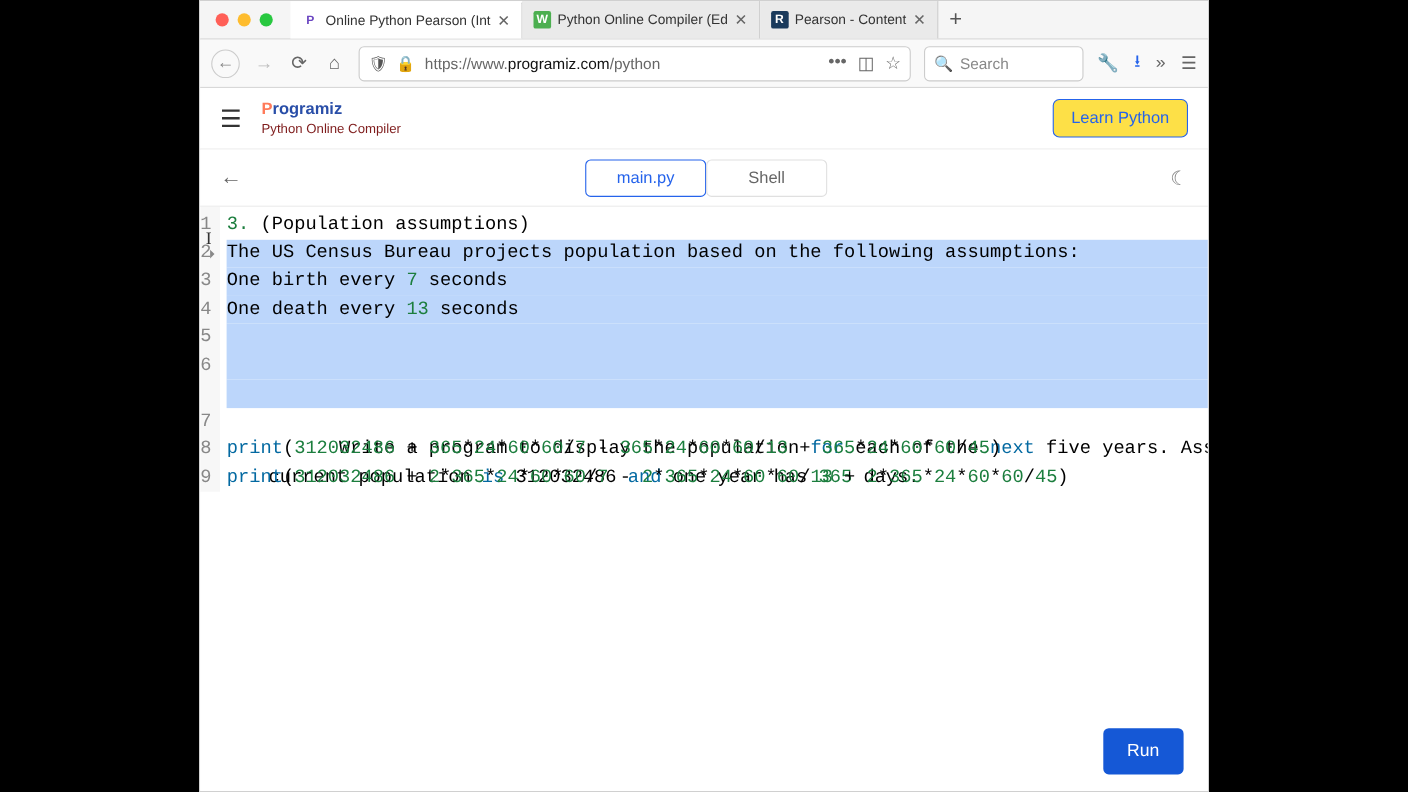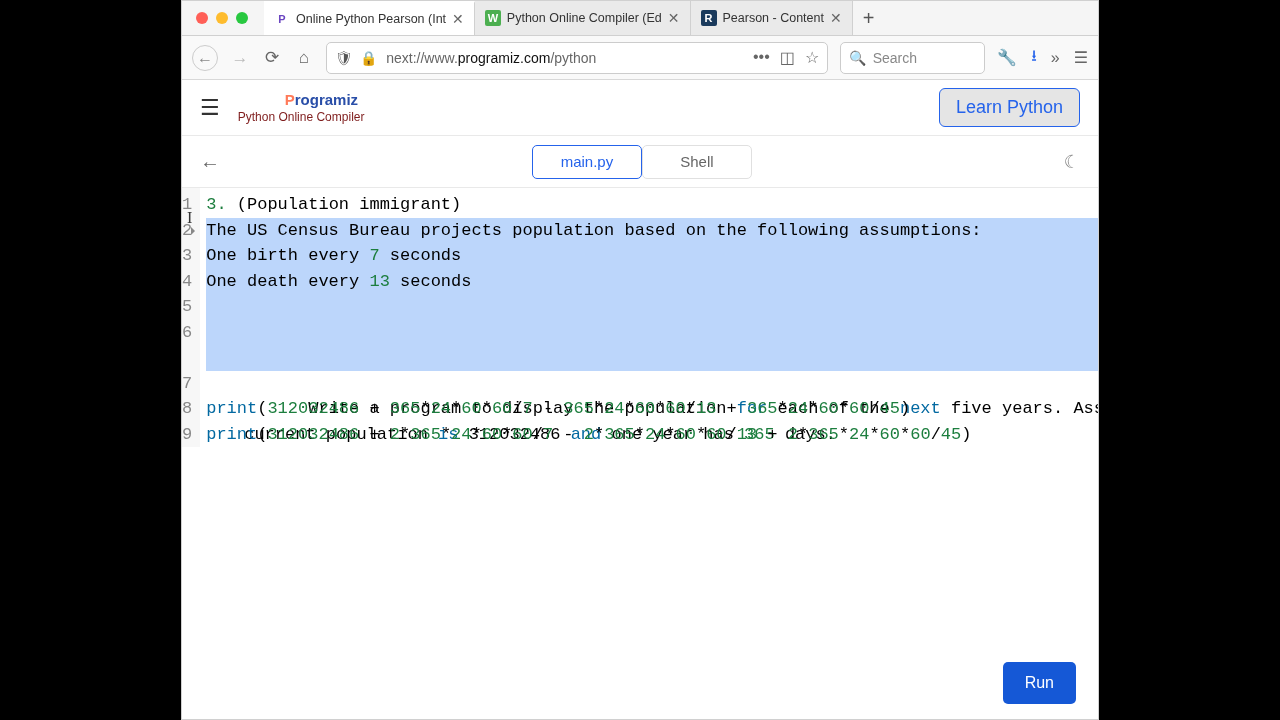--- a/index.html
+++ b/index.html
@@ -128,30 +128,30 @@
     height: 56px;
     background: #fff;
     border-bottom: 1px solid #e9e9e9;
     display: flex;
     align-items: center;
     padding: 0 18px;
     gap: 18px;
   }
   .hamburger { font-size: 22px; color: #333; cursor: pointer; }
   .brand-area { flex: 1; display: flex; flex-direction: column; }
-  .brand-top { font-size: 15px; font-weight: 700; color: #294ea8; margin-left: 47px; }
+  .brand-top { font-size: 15px; font-weight: 700; color: #294ea8; }
   .brand-top .p { color: #ff7a59; }
   .brand-sub { font-size: 12px; color: #7f1d1d; margin-top: 2px; }
   .learn-btn {
     border: 1.5px solid #2563eb;
     color: #2563eb;
-    background: #e5e5e5;
+    background: #fde047;
     border-radius: 6px;
     padding: 8px 16px;
-    font-size: 18px;
+    font-size: 15px;
     font-weight: 500;
     cursor: pointer;
   }
   
   .filetab-row {
     height: 52px;
     display: flex;
     align-items: center;
     padding: 0 18px;
     border-bottom: 1px solid #e9e9e9;
@@ -268,21 +268,21 @@
   </div>
 
   <div class="navbar">
     <div class="nav-btn">←</div>
     <div class="nav-icon" style="color:#bbb;">→</div>
     <div class="nav-icon">⟳</div>
     <div class="nav-icon">⌂</div>
     <div class="urlbox">
       <span class="shield">🛡</span>
       <span class="padlock">🔒</span>
-      <span class="url"><span>next://www.</span><span class="host">programiz.com</span><span>/python</span></span>
+      <span class="url"><span>https://www.</span><span class="host">programiz.com</span><span>/python</span></span>
       <span class="right-icons">
         <span>•••</span>
         <span>◫</span>
         <span>☆</span>
       </span>
     </div>
     <div class="searchbox">
       <span>🔍</span>
       <span>Search</span>
     </div>
@@ -321,21 +321,21 @@
         <div>3</div>
         <div>4</div>
         <div>5</div>
         <div>6</div>
         <div></div>
         <div>7</div>
         <div>8</div>
         <div>9</div>
       </div>
       <div class="code">
-        <div class="line"><span class="txt"><span class="tok-num">3.</span><span> (Population immigrant)</span></span></div>
+        <div class="line"><span class="txt"><span class="tok-num">3.</span><span> (Population assumptions)</span></span></div>
         <div class="line"><span class="sel-bg" style="left:0;right:0;top:0;"></span><span class="txt">The US Census Bureau projects population based on the following assumptions:</span></div>
         <div class="line"><span class="sel-bg" style="left:0;right:0;top:0;"></span><span class="txt"><span>One birth every </span><span class="tok-num">7</span><span> seconds</span></span></div>
         <div class="line"><span class="sel-bg" style="left:0;right:0;top:0;"></span><span class="txt"><span>One death every </span><span class="tok-num">13</span><span> seconds</span></span></div>
         <div class="line"><span class="sel-bg" style="left:0;right:0;top:0;"></span></div>
         <div class="line wrap">
           <span class="sel-bg" style="left:0;right:0;top:0;"></span>
           <span class="sel-bg" style="left:0;right:0;top:25.5px;"></span>
           <span class="txt"><span>Write a program to display the population </span><span class="tok-kw">for</span><span> each of the </span><span class="tok-kw">next</span><span> five years. Assume the </span><br><span class="indent"><span>current population </span><span class="tok-kw">is</span><span> 312032486 </span><span class="tok-kw">and</span><span> one year has </span><span class="tok-num">365</span><span> days.</span></span></span>
         </div>
         <div class="line"><span class="txt"></span></div>

